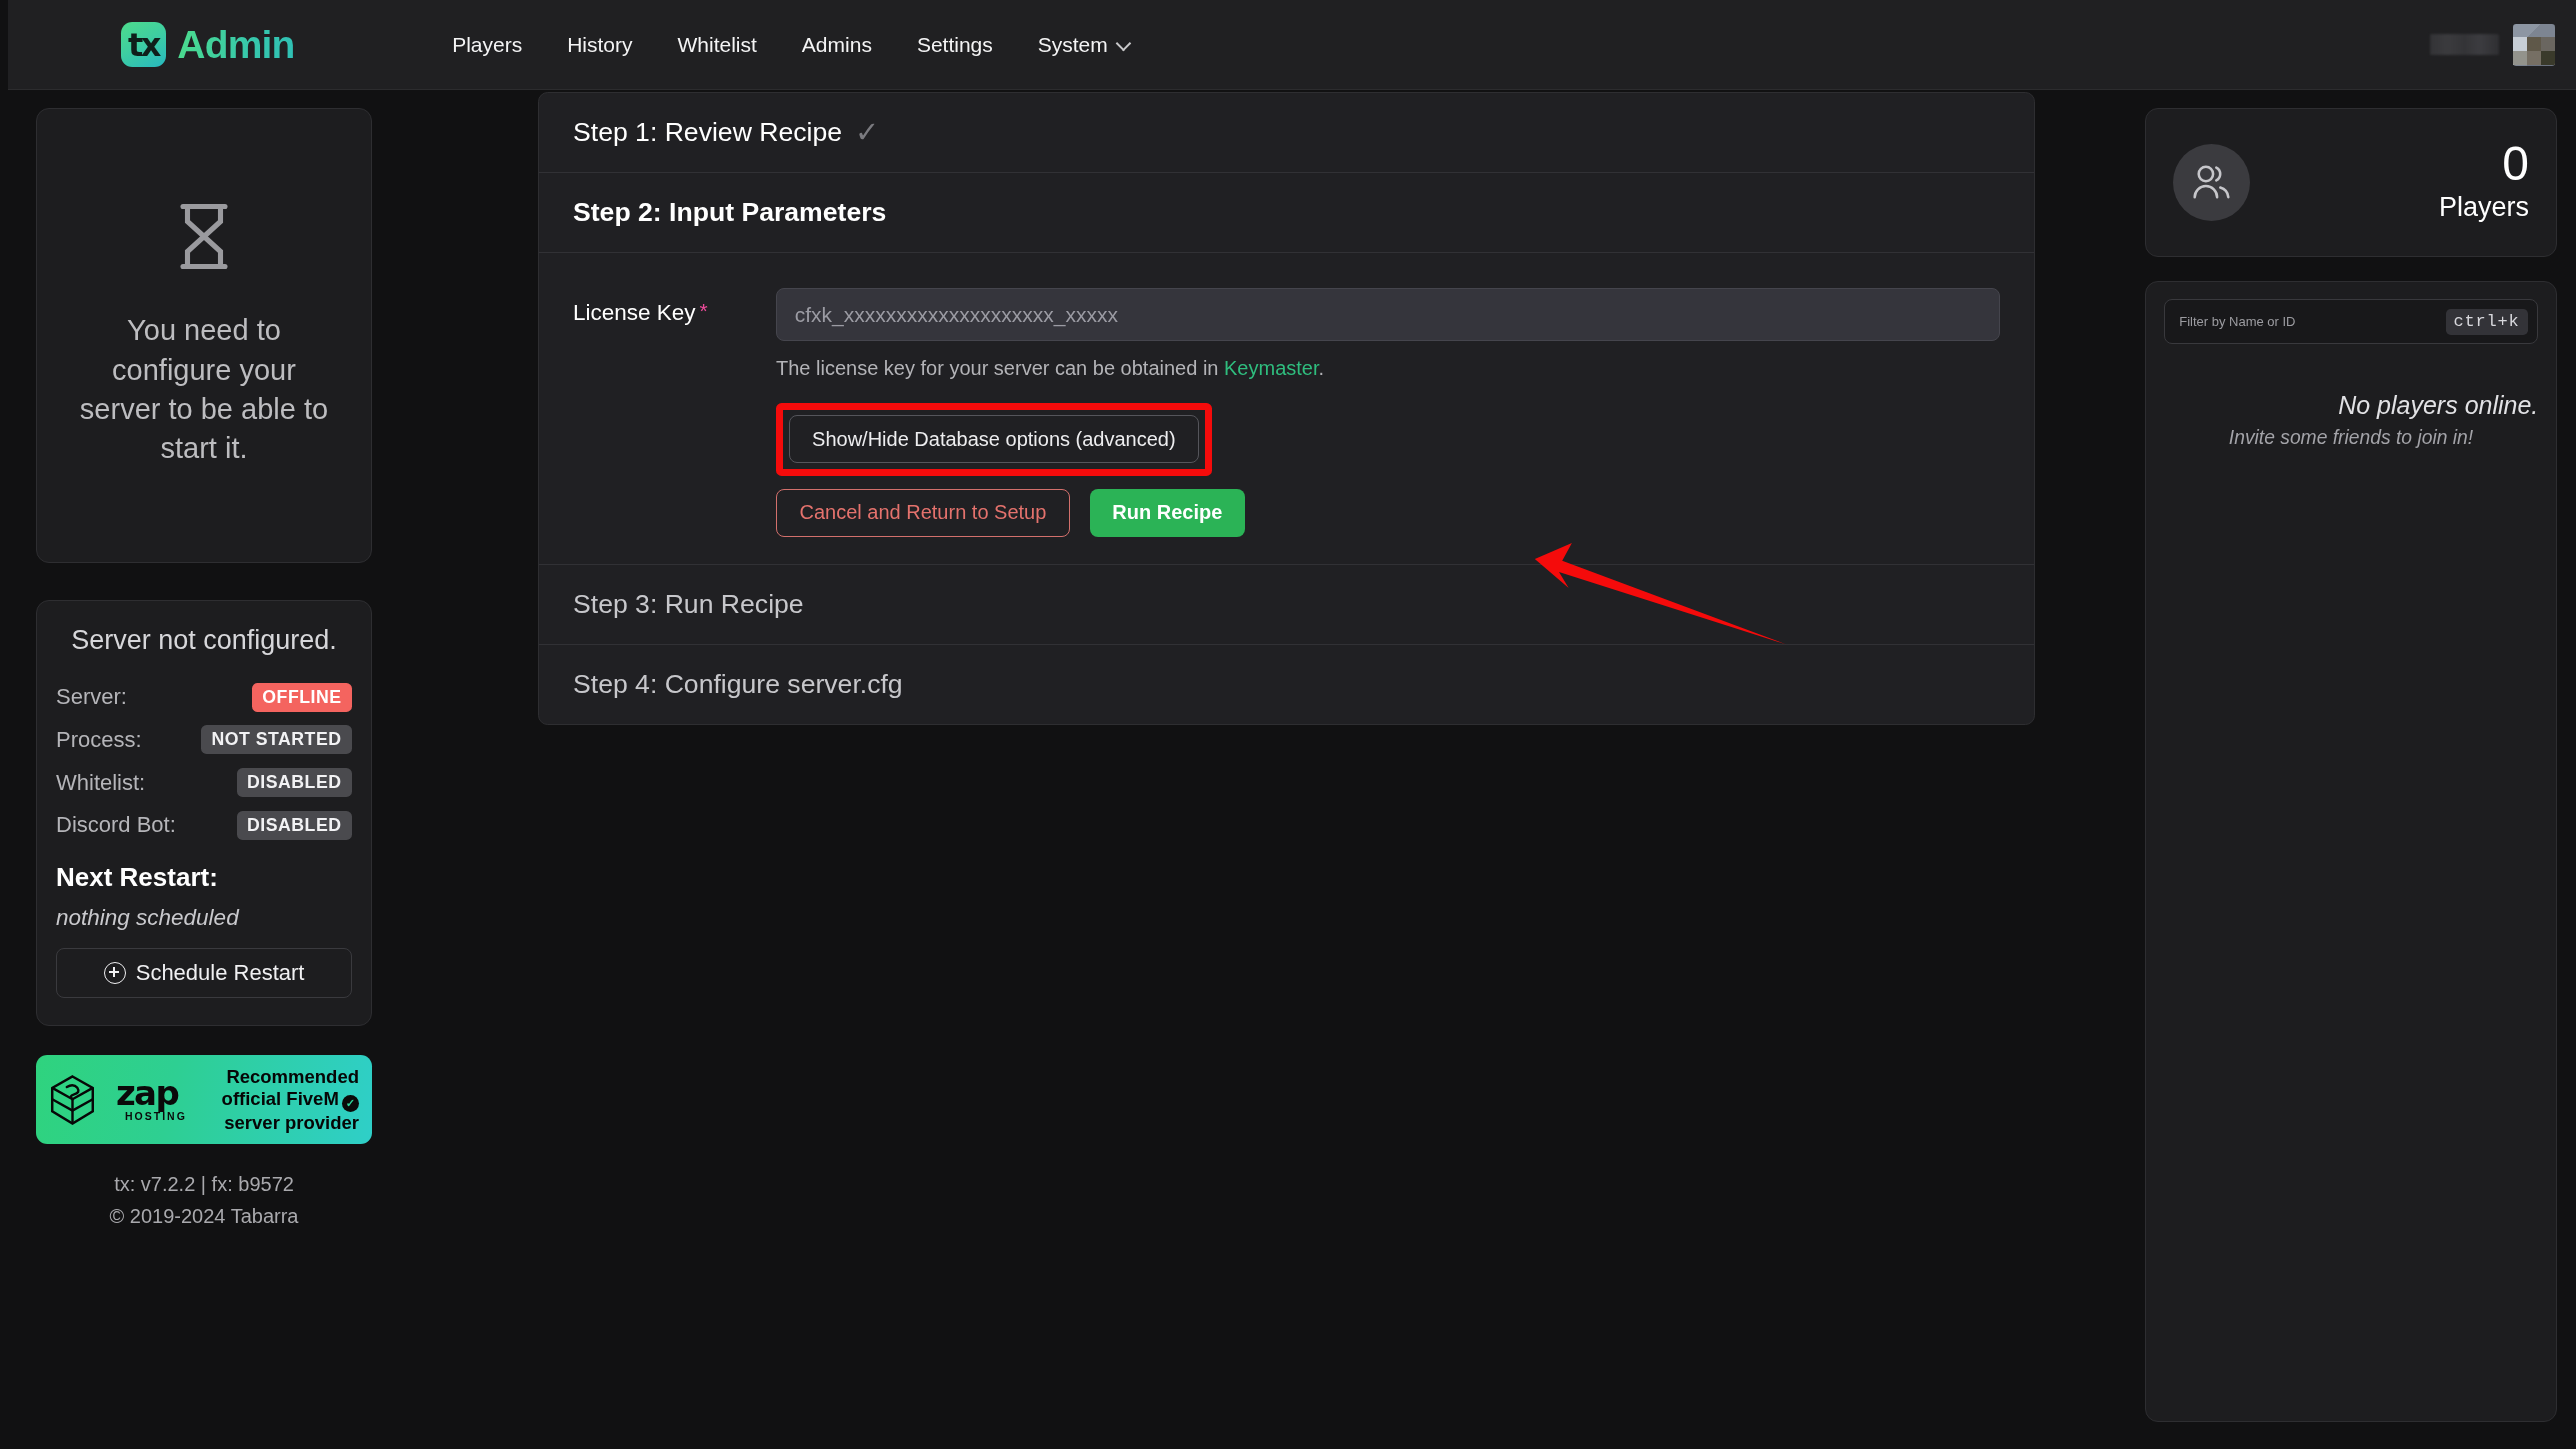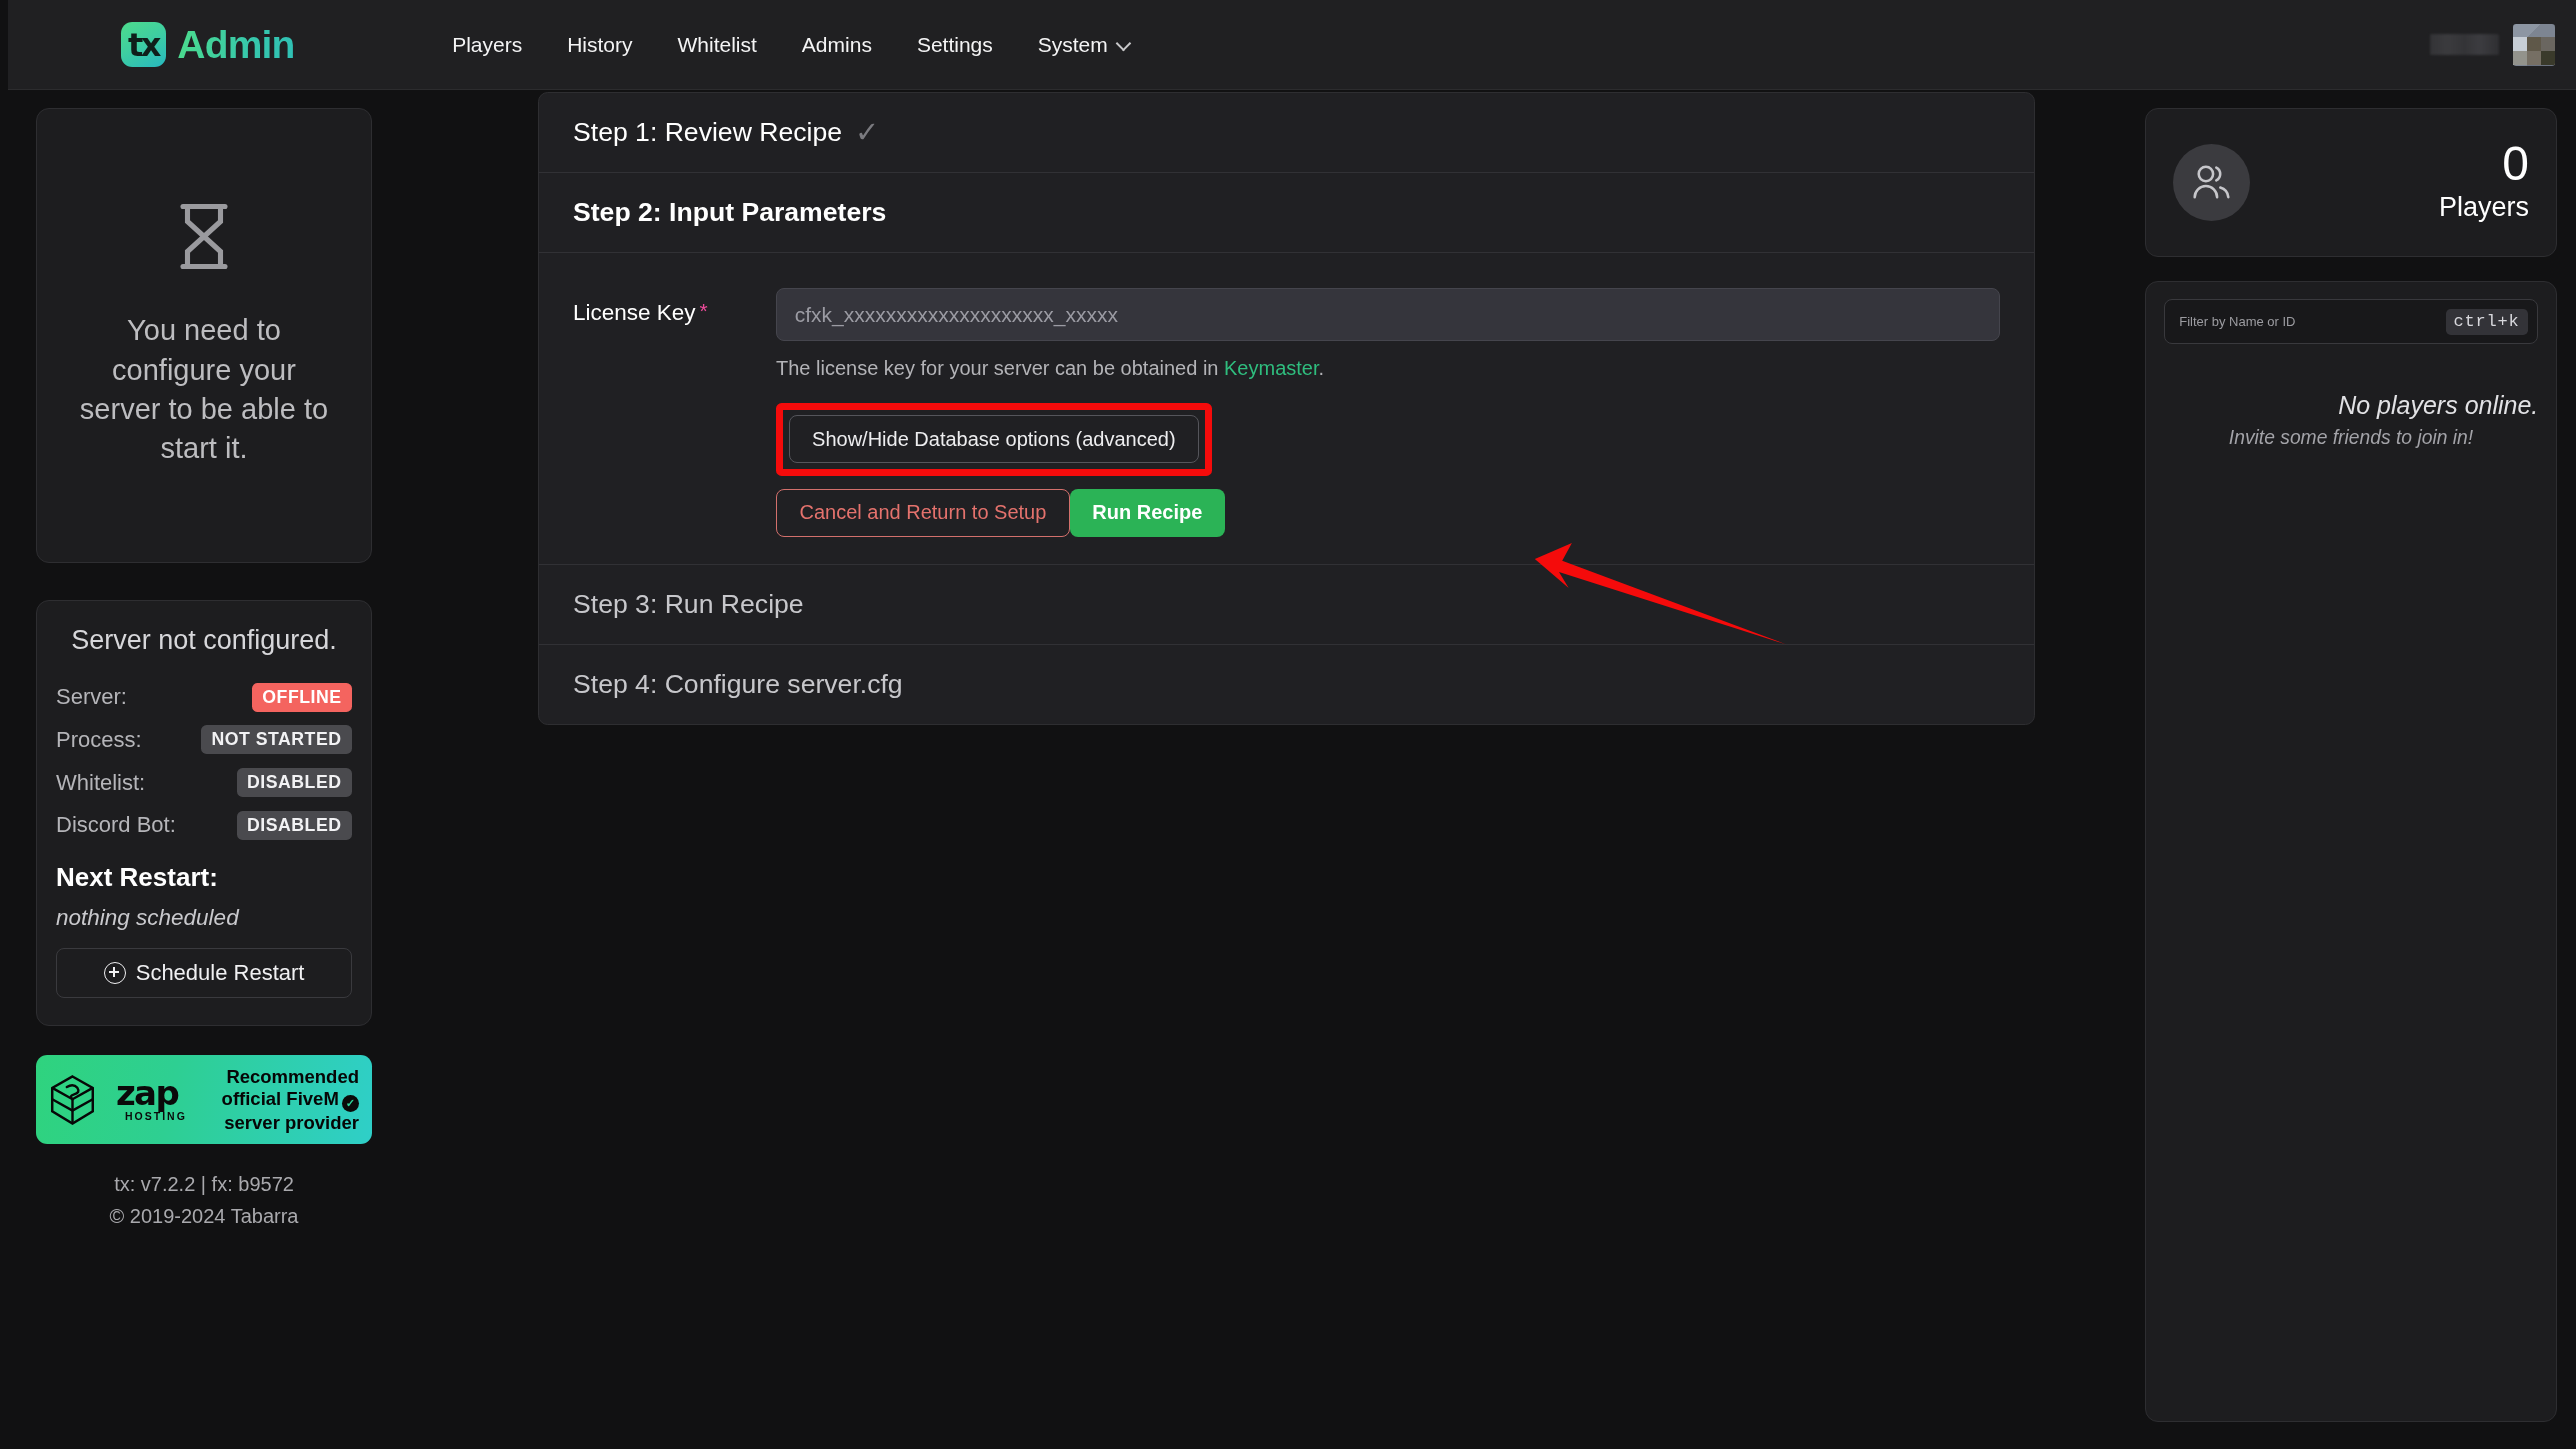--- a/index.html
+++ b/index.html
@@ -212,21 +212,21 @@
   }
   .btn-row { display: flex; align-self: flex-start; }
   .btn-danger {
     height: 48px; border-radius: 8px; background: transparent;
     border: 0.8px solid #d3706c; color: #e4726d;
     font-size: 20px; font-family: inherit; cursor: pointer; padding: 0 22.5px;
   }
   .btn-success {
     height: 48px; border-radius: 8px; background: #2bb356; border: none;
     color: #ffffff; font-size: 20px; font-weight: 600;
-    font-family: inherit; cursor: pointer; padding: 0 22.5px;
+    font-family: inherit; cursor: pointer; padding: 0 22.5px; margin-left: 20px;
   }
   .step-head.last { border-bottom: none; }
 
   
   .arrow-svg {
     position: absolute; left: 1530px; top: 448px;
     width: 290px; height: 121px; pointer-events: none;
   }
 
   

